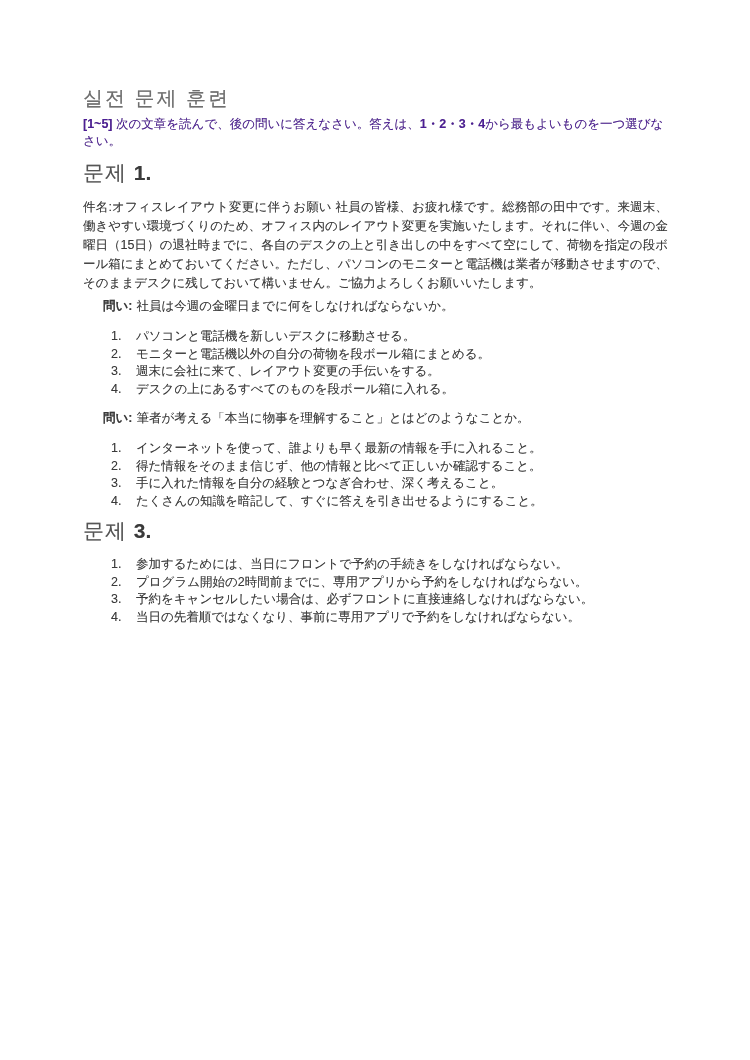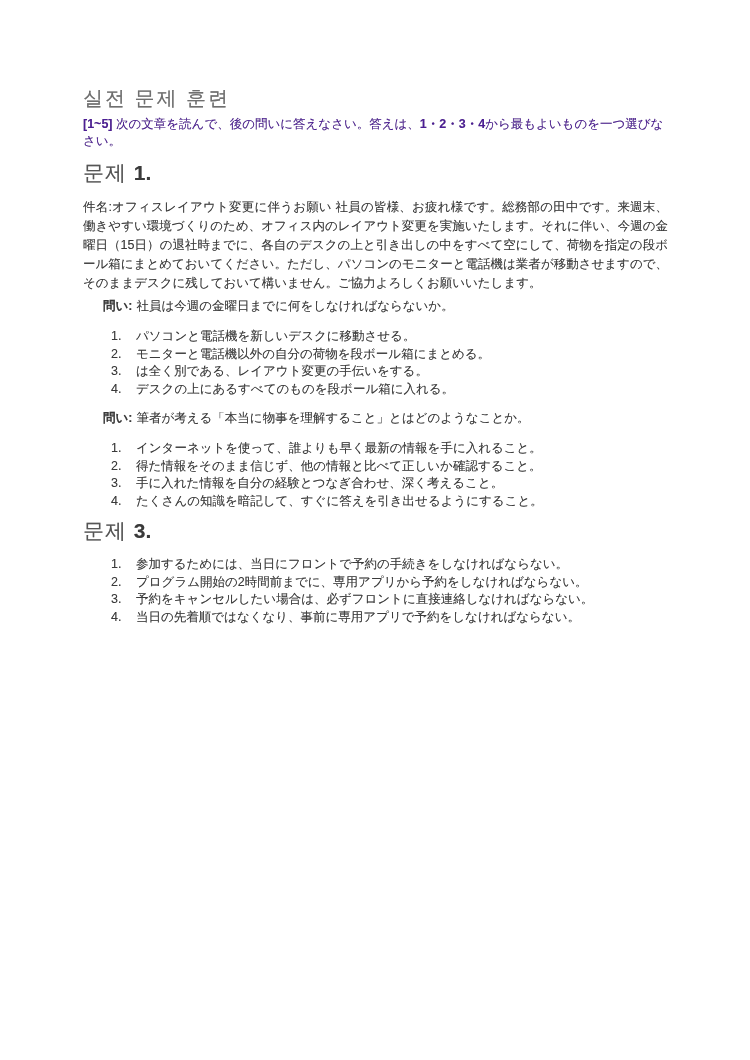--- a/index.html
+++ b/index.html
@@ -105,21 +105,21 @@
         <li>
             <span class="onum">1.</span>
             <span class="otext">パソコンと電話機を新しいデスクに移動させる。</span>
           </li>
         <li>
             <span class="onum">2.</span>
             <span class="otext">モニターと電話機以外の自分の荷物を段ボール箱にまとめる。</span>
           </li>
         <li>
             <span class="onum">3.</span>
-            <span class="otext">は全く別である、レイアウト変更の手伝いをする。</span>
+            <span class="otext">週末に会社に来て、レイアウト変更の手伝いをする。</span>
           </li>
         <li>
             <span class="onum">4.</span>
             <span class="otext">デスクの上にあるすべてのものを段ボール箱に入れる。</span>
           </li>
       </ol>
     </section>
 
     <section class="problem">
       <p class="question">

